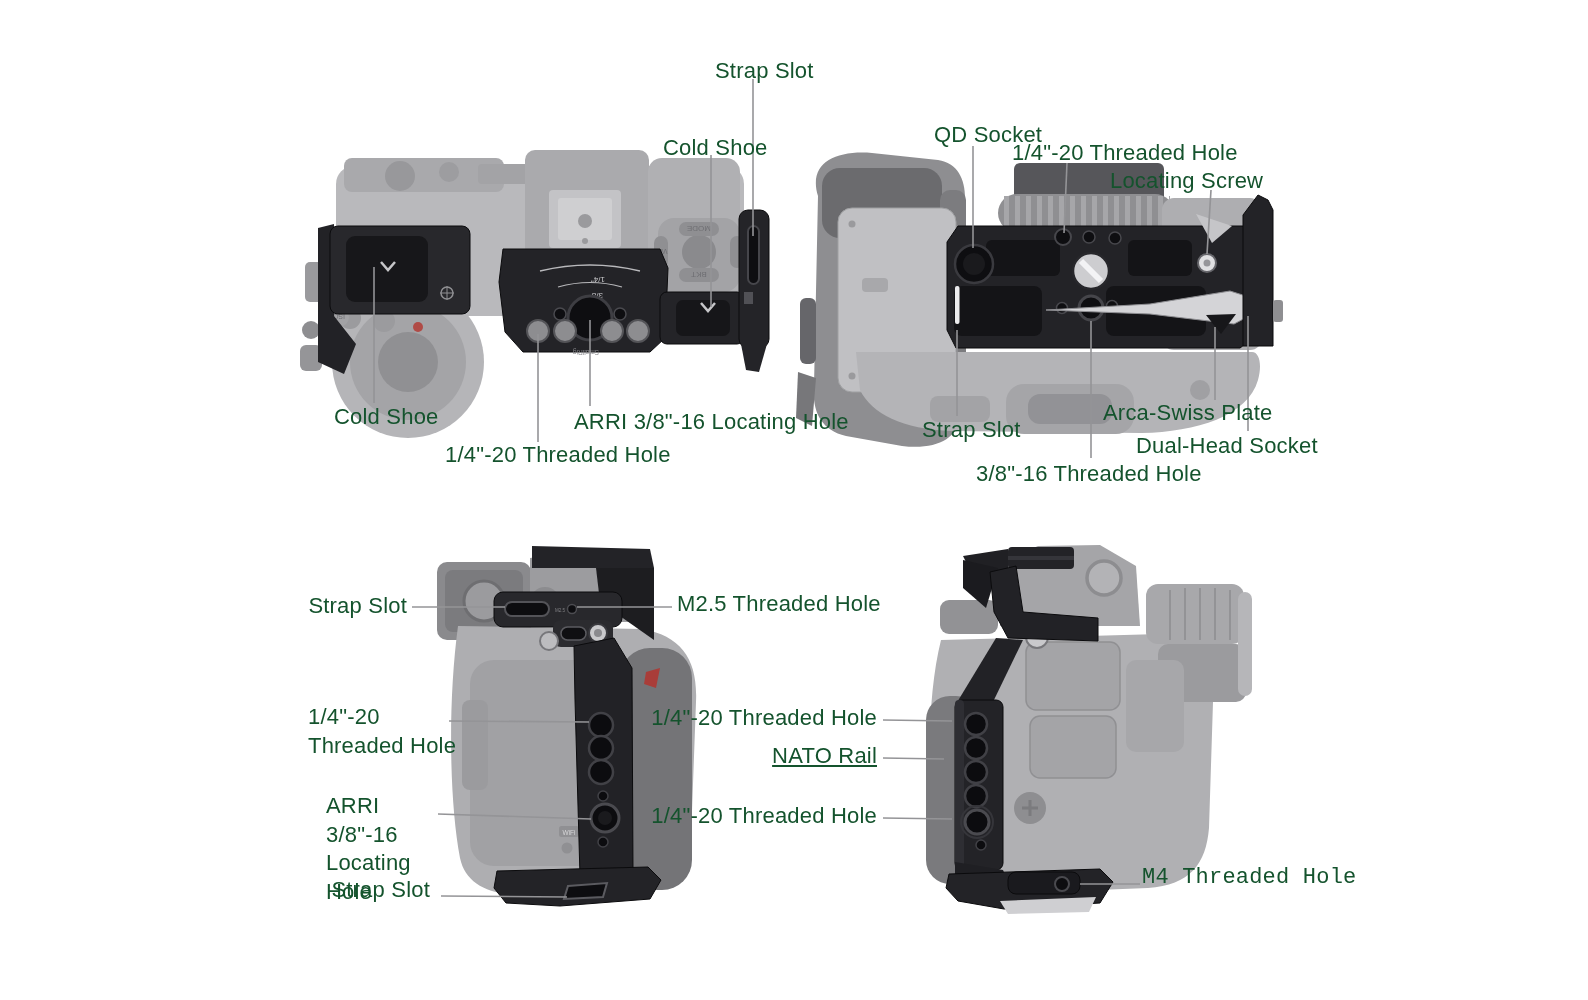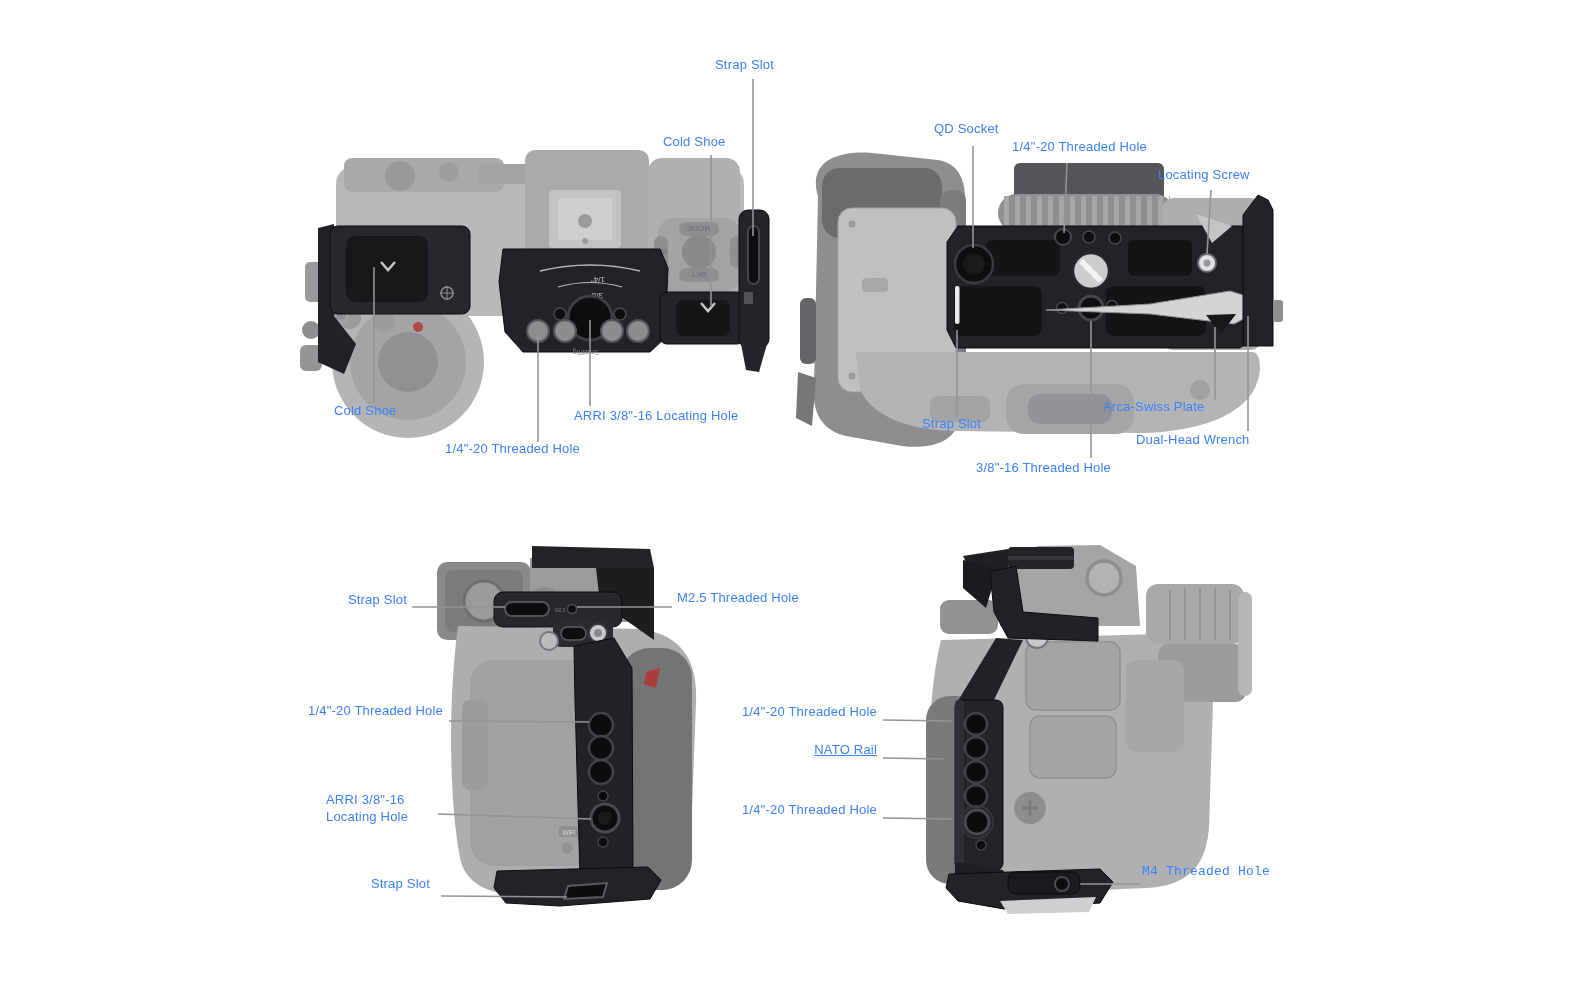--- a/index.html
+++ b/index.html
@@ -1,19 +1,19 @@
 <!DOCTYPE html>
 <html><head>
 <meta charset="utf-8">
 <style>
   html,body{margin:0;padding:0;background:#ffffff;}
   #canvas{position:relative;width:1588px;height:1000px;background:#ffffff;overflow:hidden;
           font-family:"Liberation Sans","DejaVu Sans",sans-serif;}
   #art{position:absolute;left:0;top:0;}
-  .label{position:absolute;font-size:13px;line-height:1.3;letter-spacing:.2px;color:#3b82f6;
+  .label{position:absolute;font-size:22px;line-height:1.3;letter-spacing:.2px;color:#14532d;
          white-space:nowrap;}
   .label.wrap{white-space:normal;}
   .label.r{text-align:right;}
 </style>
 </head>
 <body>
 
 <div id="canvas">
 
 <svg id="art" width="1588" height="1000" viewBox="0 0 1588 1000">
@@ -243,24 +243,24 @@
 </svg>
 
 <div class="label" style="left:715px;top:57px;">Strap Slot</div>
 <div class="label" style="left:663px;top:134px;">Cold Shoe</div>
 <div class="label" style="left:334px;top:403px;">Cold Shoe</div>
 <div class="label" style="left:574px;top:408px;">ARRI 3/8"-16 Locating Hole</div>
 <div class="label" style="left:445px;top:441px;">1/4"-20 Threaded Hole</div>
 
 <div class="label" style="left:934px;top:121px;">QD Socket</div>
 <div class="label" style="left:1012px;top:139px;">1/4"-20 Threaded Hole</div>
-<div class="label" style="left:1158px;top:167px;">Locating Screw</div>
+<div class="label" style="left:1110px;top:167px;">Locating Screw</div>
 <div class="label" style="left:922px;top:416px;">Strap Slot</div>
 <div class="label" style="left:1103px;top:399px;text-align:center;">Arca-Swiss Plate</div>
-<div class="label" style="left:1136px;top:432px;">Dual-Head Wrench</div>
+<div class="label" style="left:1136px;top:432px;">Dual-Head Socket</div>
 <div class="label" style="left:976px;top:460px;">3/8"-16 Threaded Hole</div>
 
 <div class="label r" style="right:1181px;top:592px;">Strap Slot</div>
 <div class="label" style="left:677px;top:590px;">M2.5 Threaded Hole</div>
 <div class="label wrap" style="left:308px;top:703px;width:150px;">1/4"-20 Threaded Hole</div>
 <div class="label wrap" style="left:326px;top:792px;width:124px;">ARRI 3/8"-16 Locating Hole</div>
 <div class="label r" style="right:1158px;top:876px;">Strap Slot</div>
 
 <div class="label r" style="right:711px;top:704px;">1/4"-20 Threaded Hole</div>
 <div class="label r" style="right:711px;top:742px;text-decoration:underline;">NATO Rail</div>

